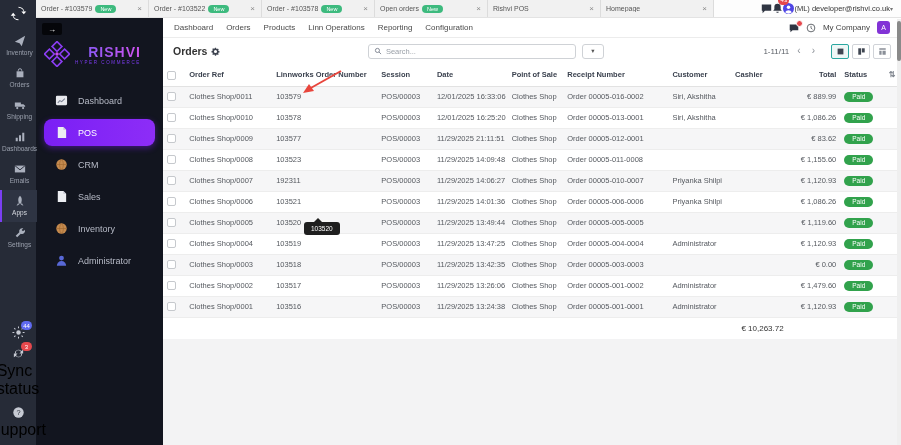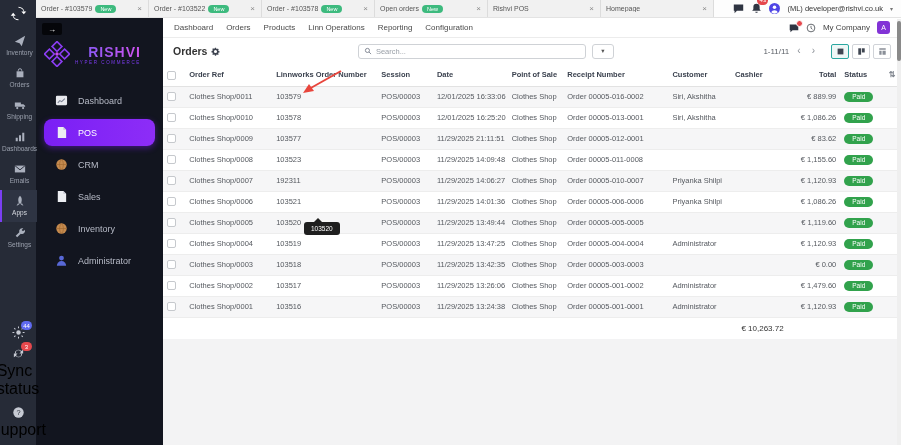--- a/index.html
+++ b/index.html
@@ -24,21 +24,21 @@
   .mini-badge { position:absolute; top:-5px; right:4px; min-width:11px; height:9px; border-radius:5px; font-size:6px; color:#fff; display:flex; align-items:center; justify-content:center; padding:0 2px; }
   .mini-badge.purple { background:#5f6af0; }
   .mini-badge.red { background:#e5484d; }
 
   
   .tabbar { position:absolute; left:36px; top:0; width:865px; height:18px; background:#fdfdfd; border-bottom:1px solid #e3e3e3; display:flex; align-items:stretch; z-index:4; }
   .tab { width:113px; display:flex; align-items:center; gap:3px; padding:0 5px; background:#f1f1f1; border-right:1px solid #dcdcdc; font-size:7px; color:#555; cursor:pointer; }
   .tab-label { white-space:nowrap; overflow:hidden; text-overflow:ellipsis; }
   .new-badge { background:#3dba7e; color:#fff; font-size:5.5px; padding:1px 5px; border-radius:7px; flex:none; }
   .tab-close { margin-left:auto; color:#8a8a8a; font-size:8px; padding:0 1px; }
-  .topbar-right { margin-left:auto; display:flex; align-items:center; gap:7px; padding-right:8px; }
+  .topbar-right { margin-left:auto; display:flex; align-items:center; padding-right:8px; }
   .topbar-right .ic { width:11px; height:11px; }
   .chip { position:relative; }
   .user-email { font-size:7.5px; color:#333; }
   .user-caret { font-size:6px; color:#777; }
 
   
   .sidebar { position:absolute; left:36px; top:18px; width:127px; height:427px; background:#12151f; z-index:3; display:flex; flex-direction:column; }
   .collapse-btn { width:20px; height:12px; margin:5px 0 2px 6px; background:#05060a; color:#fff; font-size:8px; display:flex; align-items:center; justify-content:center; border-radius:2px; cursor:pointer; }
   .brand { display:flex; align-items:center; gap:5px; padding:4px 8px 12px; }
   .brand-icon { width:26px; height:26px; }
@@ -56,21 +56,21 @@
   .nav-right { margin-left:auto; display:flex; align-items:center; gap:7px; }
   .nav-right .ic { width:10px; height:10px; }
   .dot-badge { position:absolute; top:-3px; right:-4px; width:7px; height:7px; border-radius:50%; background:#e5484d; border:1px solid #fff; }
   .company-label { font-size:8px; color:#444; }
   .avatar-sq { width:13px; height:13px; border-radius:3px; background:#8233d6; color:#fff; font-size:7px; display:flex; align-items:center; justify-content:center; cursor:pointer; }
 
   .controls { height:26px; background:#fff; display:flex; align-items:center; padding:0 10px; flex:none; }
   .page-title { font-size:10.5px; font-weight:bold; color:#333; }
   .title-gear { width:9px; height:9px; margin-left:4px; cursor:pointer; }
   .spacer { flex:1; }
-  .search-box { width:228px; height:15px; border:1px solid #cfd2d6; border-radius:3px; background:#fff; display:flex; align-items:center; gap:4px; padding:0 5px; }
+  .search-box { width:208px; height:15px; border:1px solid #cfd2d6; border-radius:3px; background:#fff; display:flex; align-items:center; gap:4px; padding:0 5px; }
   .search-box .ic { width:8px; height:8px; flex:none; }
   .search-box input { border:none; outline:none; width:100%; font-size:7.5px; color:#333; font-family:"Liberation Sans",sans-serif; background:transparent; }
   .search-box input::placeholder { color:#9aa0a8; }
   .caret-box { width:22px; height:15px; border:1px solid #cfd2d6; border-radius:3px; margin-left:6px; display:flex; align-items:center; justify-content:center; font-size:6.5px; color:#555; background:#fff; cursor:pointer; }
   .pager { display:flex; align-items:center; gap:5px; margin-left:12px; }
   .pager-range { font-size:8px; color:#5a5f66; }
   .pg-btn { font-size:10px; color:#8b9097; padding:0 3px; cursor:pointer; line-height:1; }
   .view-toggles { display:flex; gap:3px; margin-left:8px; }
   .vt { width:18px; height:15px; border:1px solid #d0d3d8; border-radius:2px; background:#fff; display:flex; align-items:center; justify-content:center; cursor:pointer; }
   .vt .ic { width:9px; height:9px; }

